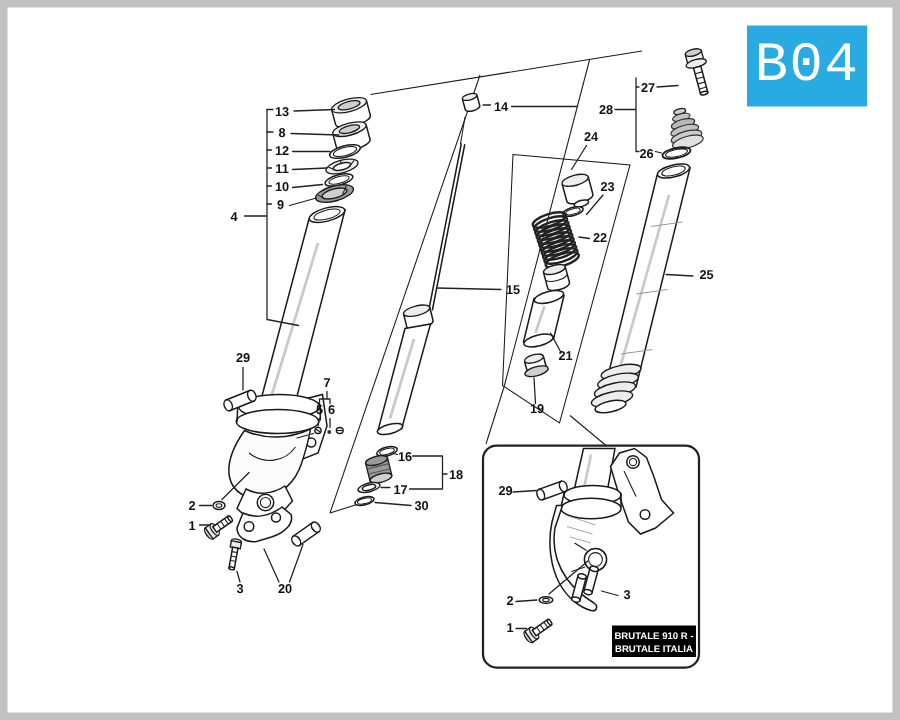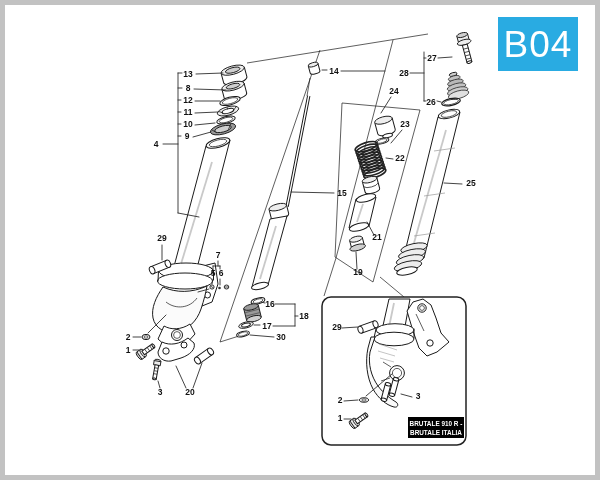--- a/index.html
+++ b/index.html
@@ -3,21 +3,21 @@
 <meta charset="utf-8">
 <style>
   html,body{margin:0;padding:0;background:#ffffff;}
   #stage{position:relative;width:600px;height:480px;background:#ffffff;overflow:hidden;
          font-family:"Liberation Sans",sans-serif;}
   .page-frame{position:absolute;inset:0;border:5px solid #c2c2c2;pointer-events:none;z-index:30;}
   #art{position:absolute;left:0;top:0;z-index:1;}
   .badge{position:absolute;left:498px;top:17px;width:80px;height:54px;background:#29abe2;
          display:flex;align-items:center;justify-content:center;z-index:20;}
   .badge span{color:#ffffff;font-size:37px;line-height:1;letter-spacing:1px;
-              font-family:Liberation Sans, sans-serif;}
+              font-family:Liberation Mono, monospace;}
   
   .ln{stroke:#1a1a1a;stroke-width:1;fill:none;stroke-linecap:round;}
   .thin{stroke:#1a1a1a;stroke-width:0.7;fill:none;}
   .ld{stroke:#222222;stroke-width:0.85;fill:none;stroke-linecap:round;}
   .fw{fill:#ffffff;stroke:#1a1a1a;stroke-width:1;}
   .fl{fill:#ededed;stroke:#1a1a1a;stroke-width:0.9;}
   .fd{fill:#cfcfcf;stroke:#1a1a1a;stroke-width:0.9;}
   .fg2{fill:#9a9a9a;stroke:#1a1a1a;stroke-width:0.9;}
   .shade{stroke:#c9c9c9;stroke-width:1.8;fill:none;}
   .hatch{stroke:#888888;stroke-width:0.5;fill:none;}

